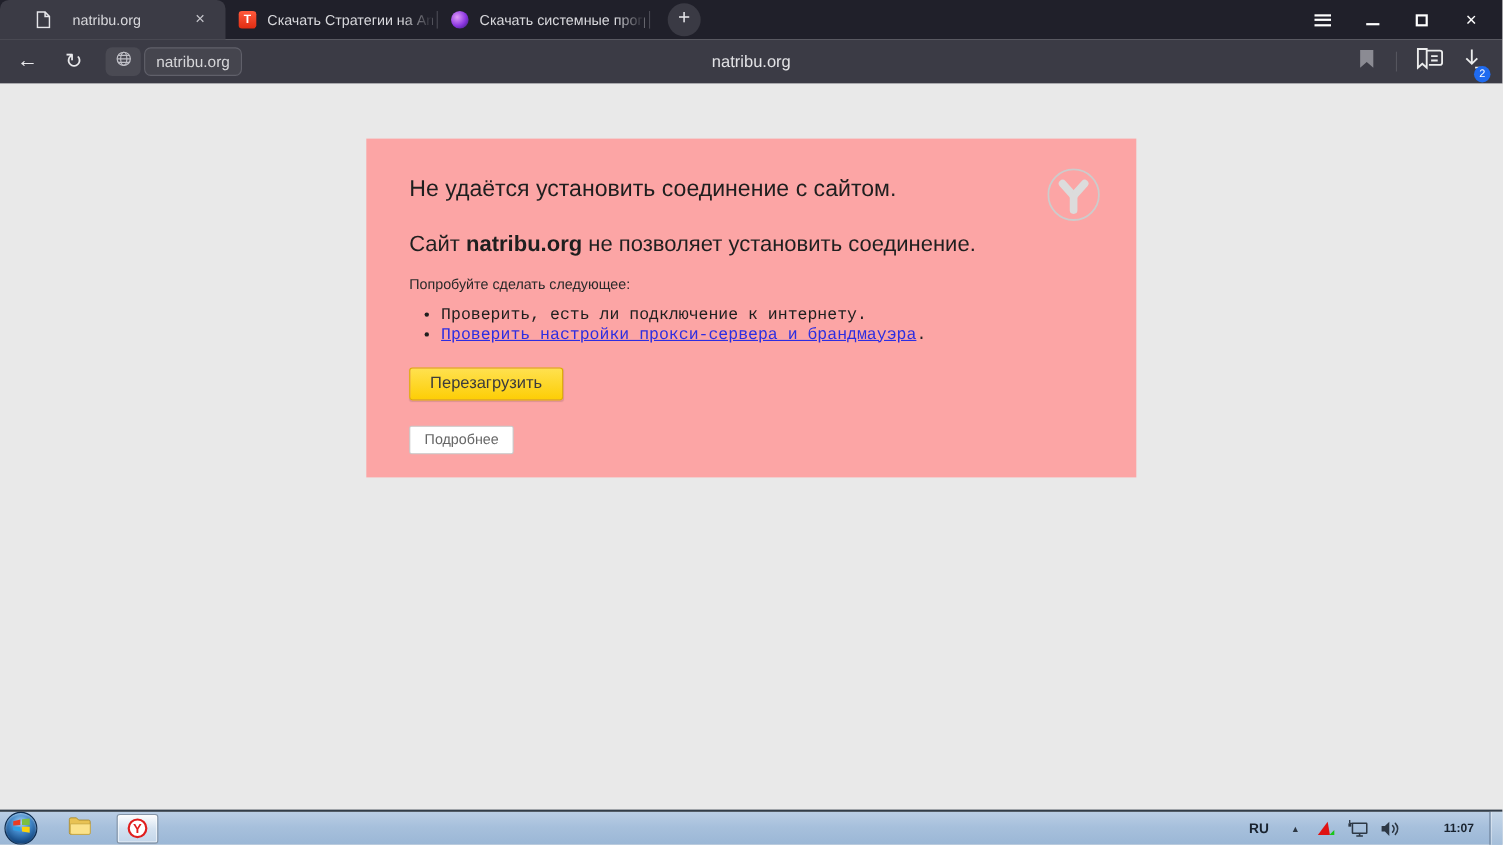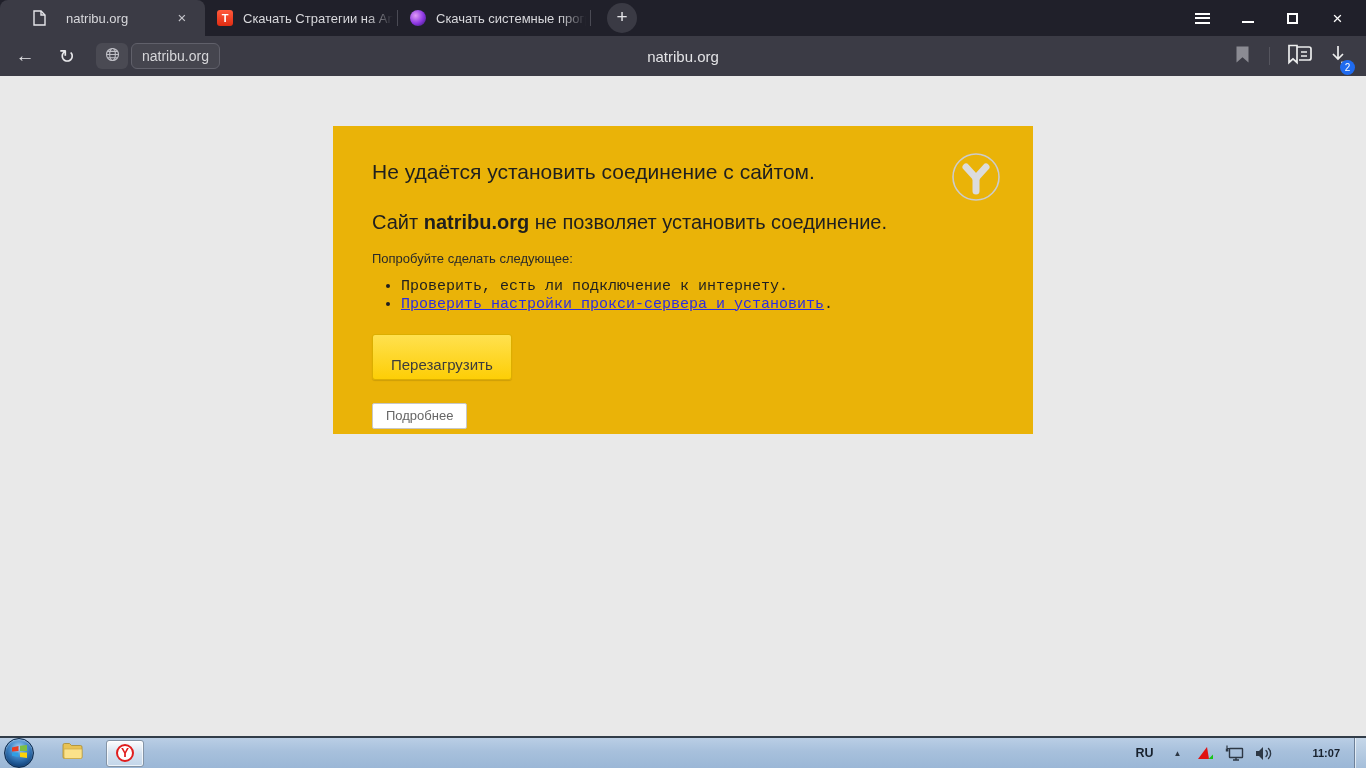--- a/index.html
+++ b/index.html
@@ -91,34 +91,34 @@
   .dl-badge {
     position:absolute; right:3px; bottom:-7px; width:15px; height:15px; border-radius:50%;
     background:#1f6bf0; color:#fff; font-size:10px; line-height:15px; text-align:center;
   }
 
   
   .content {
     position:absolute; left:0; top:76px; width:1366px; height:660px; background:#e9e9e9;
   }
   .error-card {
-    position:absolute; left:333px; top:50px; width:700px; height:308px; background:#eab308;
+    position:absolute; left:333px; top:50px; width:700px; height:308px; background:#fca5a5;
   }
   .card-inner { padding:34px 0 0 39px; position:relative; height:100%; }
   .err-heading { font-size:21px; font-weight:normal; color:#1f1f1f; }
   .err-site { margin-top:27px; font-size:20px; color:#1f1f1f; }
   .err-try { margin-top:17px; font-size:13px; color:#2a2a2a; }
   .err-list { margin-top:12px; margin-left:29px; list-style:disc; }
   .err-list li { font-size:15px; color:#1f1f1f; line-height:17.5px;font-family:Liberation Mono, monospace; }
   .err-link { color:#2d2de1; text-decoration:underline; cursor:pointer; }
   .reload-btn {
     margin-top:21px; display:inline-block;
     background:linear-gradient(180deg,#ffe14f,#fdce06);
     border:1px solid #dcae00; border-radius:3px;
-    padding:21px 18px 6px; font-size:15px; color:#3c3c3c; cursor:pointer;
+    padding:5px 18px 6px; font-size:15px; color:#3c3c3c; cursor:pointer;
     box-shadow:0 1px 1px rgba(0,0,0,0.12);
     font-family:inherit; display:block; width:fit-content;
   }
   .details-btn {
     margin-top:23px; background:#ffffff; border:1px solid #c7c7c7; border-radius:2px;
     padding:4px 13px 5px; font-size:13px; color:#666; cursor:pointer;
     font-family:Liberation Sans, sans-serif; display:block; width:fit-content;
   }
   .yb-logo { position:absolute; right:33px; top:27px; width:48px; height:48px; }
 
@@ -260,21 +260,21 @@
       <h1 class="err-heading">Не удаётся установить соединение с сайтом.</h1>
       <div class="err-site">
         <span>Сайт </span><b>natribu.org</b><span> не позволяет установить соединение.</span>
       </div>
       <div class="err-try">Попробуйте сделать следующее:</div>
       <ul class="err-list">
         <li>
           <span>Проверить, есть ли подключение к интернету.</span>
         </li>
         <li>
-          <a class="err-link">Проверить настройки прокси-сервера и установить</a><span>.</span>
+          <a class="err-link">Проверить настройки прокси-сервера и брандмауэра</a><span>.</span>
         </li>
       </ul>
       <button class="reload-btn">Перезагрузить</button>
       <button class="details-btn">Подробнее</button>
       <span class="yb-logo">
         <svg width="48" height="48" viewBox="0 0 48 48">
           <circle cx="24" cy="24" r="23" fill="none" stroke="#cccccc" stroke-width="1.6"></circle>
           <g stroke="#dcdcdc" stroke-width="7" stroke-linecap="round">
             <path d="M24 25 L14 14"></path>
               <path d="M24 25 L34 14"></path>

